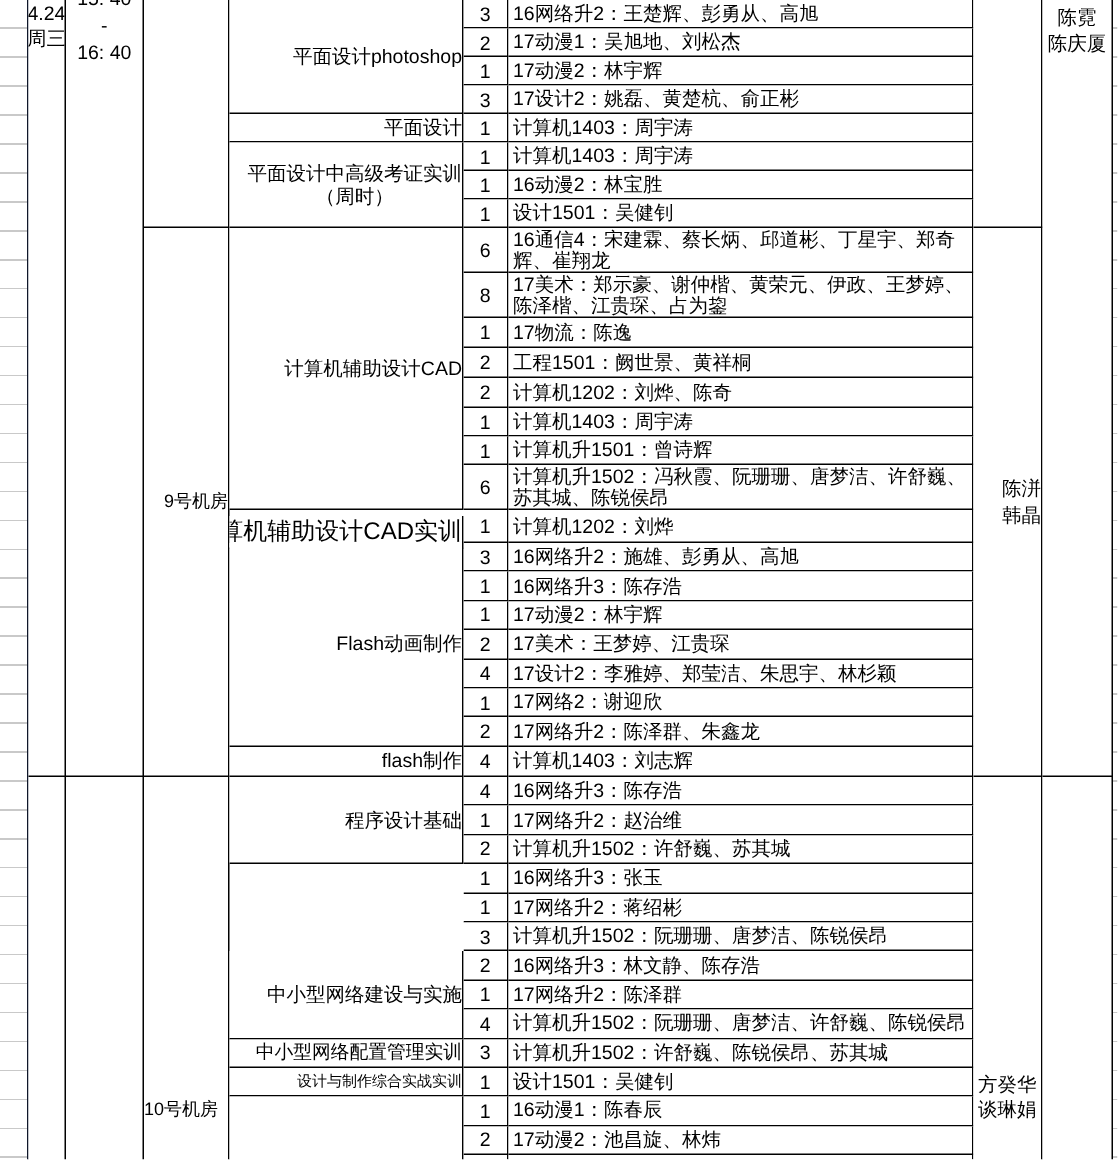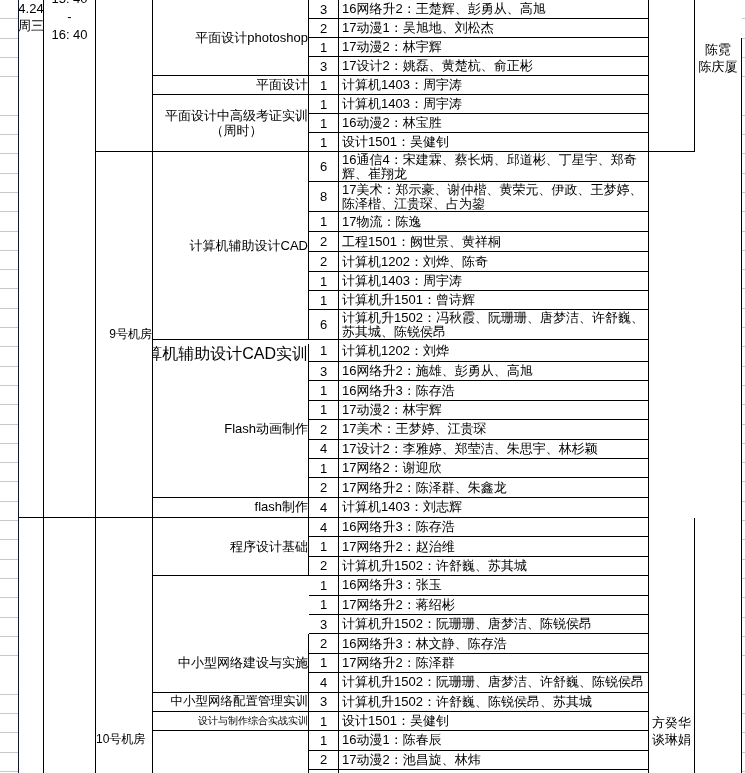--- a/index.html
+++ b/index.html
@@ -259,25 +259,28 @@
           <div class="tc">2</div>
           <div class="ts">17动漫2：池昌旋、林炜</div>
         </div>
       <div class="tr" style="height:3px">
           <div class="tc" style="border-bottom:none"></div>
           <div class="ts" style="border-bottom:none"></div>
         </div>
     </div>
 
     <div class="cell" style="left:630px;top:0;width:46px;height:152px;"></div>
+    <div class="cell ctr" style="left:630px;top:152px;width:46px;height:366px;">
+      <span><span>陈洴</span><br><span>韩晶</span></span>
+    </div>
     <div class="cell nb topc" style="left:630px;top:518px;width:46px;height:255px;padding-top:196px;">
       <div class="line">方癸华</div>
       <div class="line">谈琳娟</div>
     </div>
 
-    <div class="cell topc" style="left:676px;top:0;width:47px;height:518px;padding-top:3px;margin-top:38px;">
+    <div class="cell topc" style="left:676px;top:0;width:47px;height:518px;padding-top:3px;">
       <div class="line">陈霓</div>
       <div class="line">陈庆厦</div>
     </div>
     <div class="cell nb" style="left:676px;top:518px;width:47px;height:255px;"></div>
 
   </div>
 </div>
 
 </body></html>

